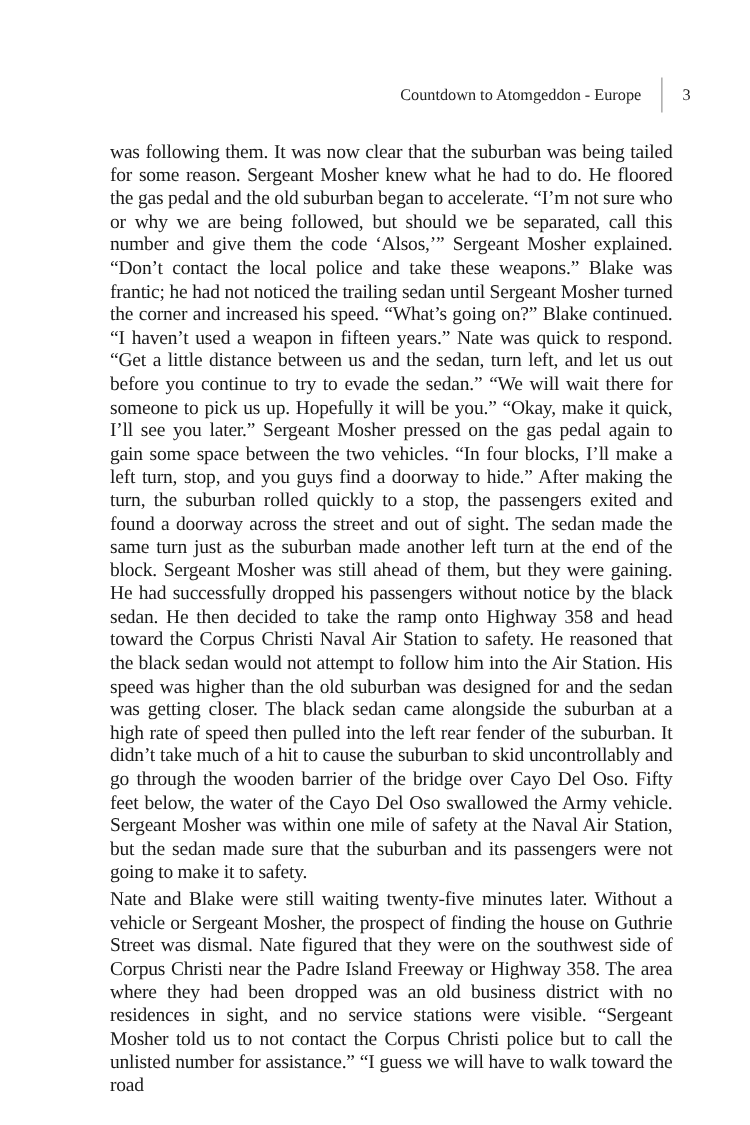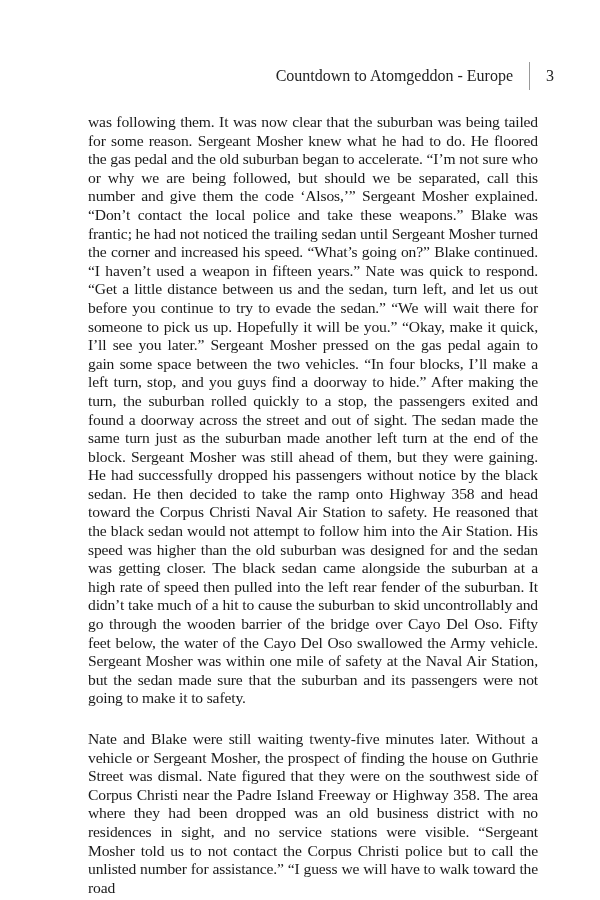--- a/index.html
+++ b/index.html
@@ -15,21 +15,21 @@
       font-family: "Liberation Serif", "DejaVu Serif", serif;
       color: #1a1a1a;
     }
     .running-header {
       position: absolute;
       top: 62px;
       right: 40px;
       height: 28px;
       display: flex;
       align-items: center;
-      font-size: 16px;
+      font-size: 13px;
       color: #222;
     }
     .running-header .title {
       padding-right: 16px;
     }
     .running-header .divider {
       width: 1px;
       height: 28px;
       background: #999;
     }
@@ -45,21 +45,21 @@
       width: 450px;
       font-size: 15.6px;
       line-height: 18.6px;
       text-align: justify;
       letter-spacing: -0.15px;
     }
     .body-text p {
       margin: 0;
     }
     .body-text p + p {
-      margin-top: 22px;
+      margin-top: 3px;
     }
   </style>
 </head>
 <body>
 
 <div class="running-header">
   <span class="title">Countdown to Atomgeddon - Europe</span>
   <span class="divider"></span>
   <span class="page-num">3</span>
 </div>

